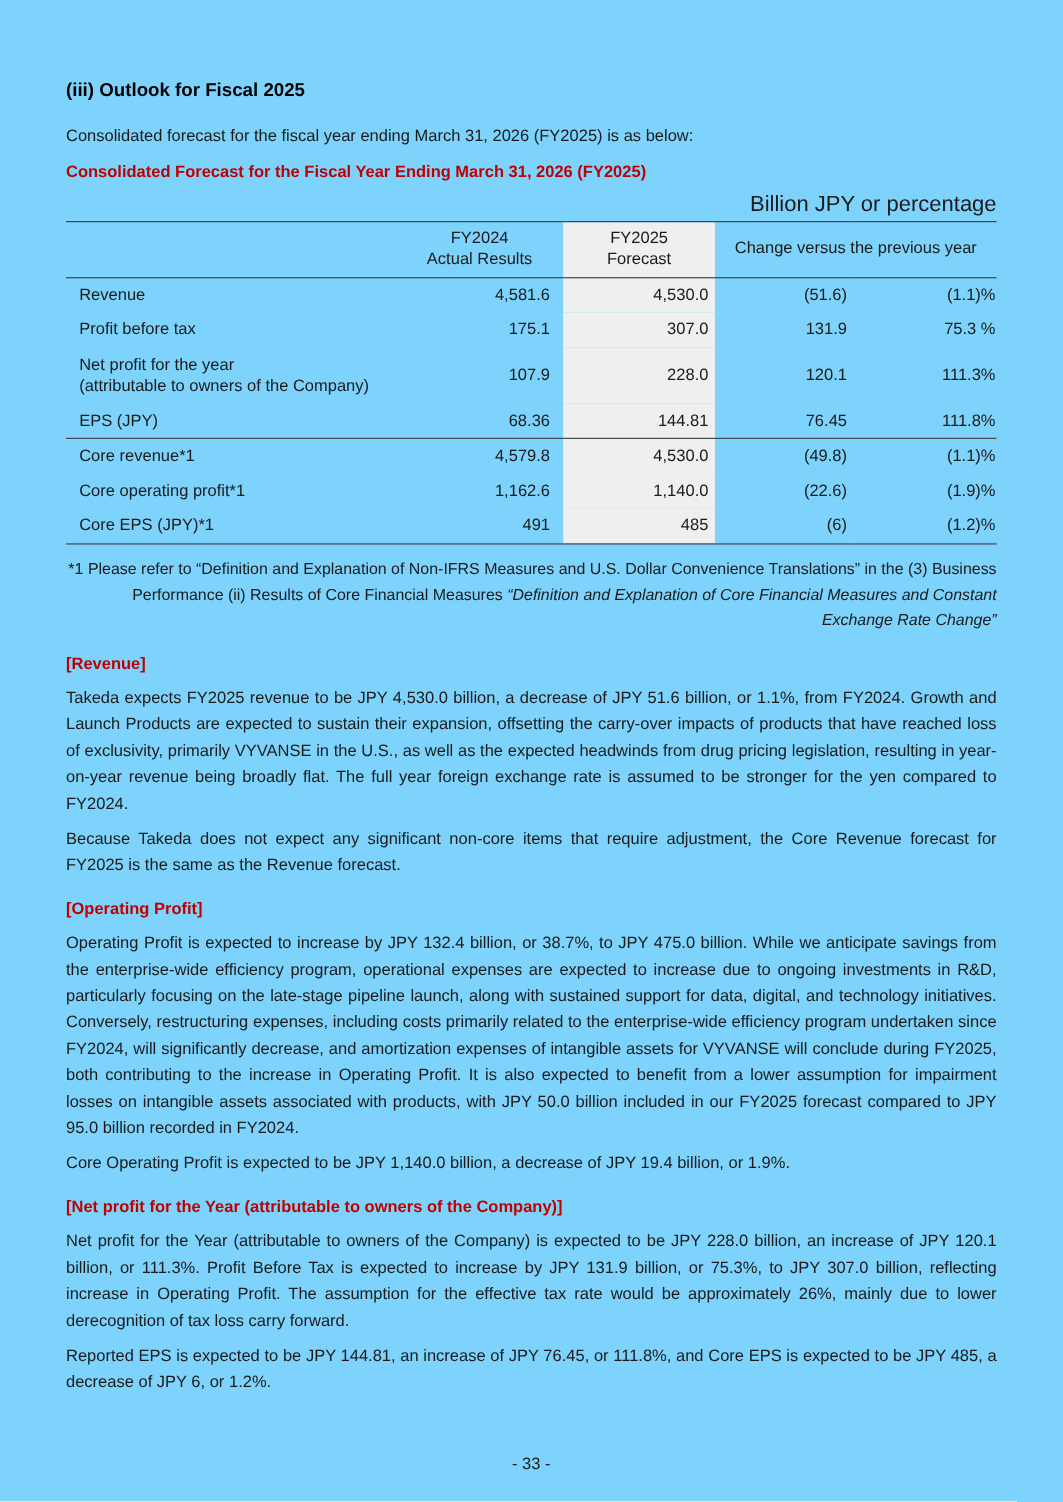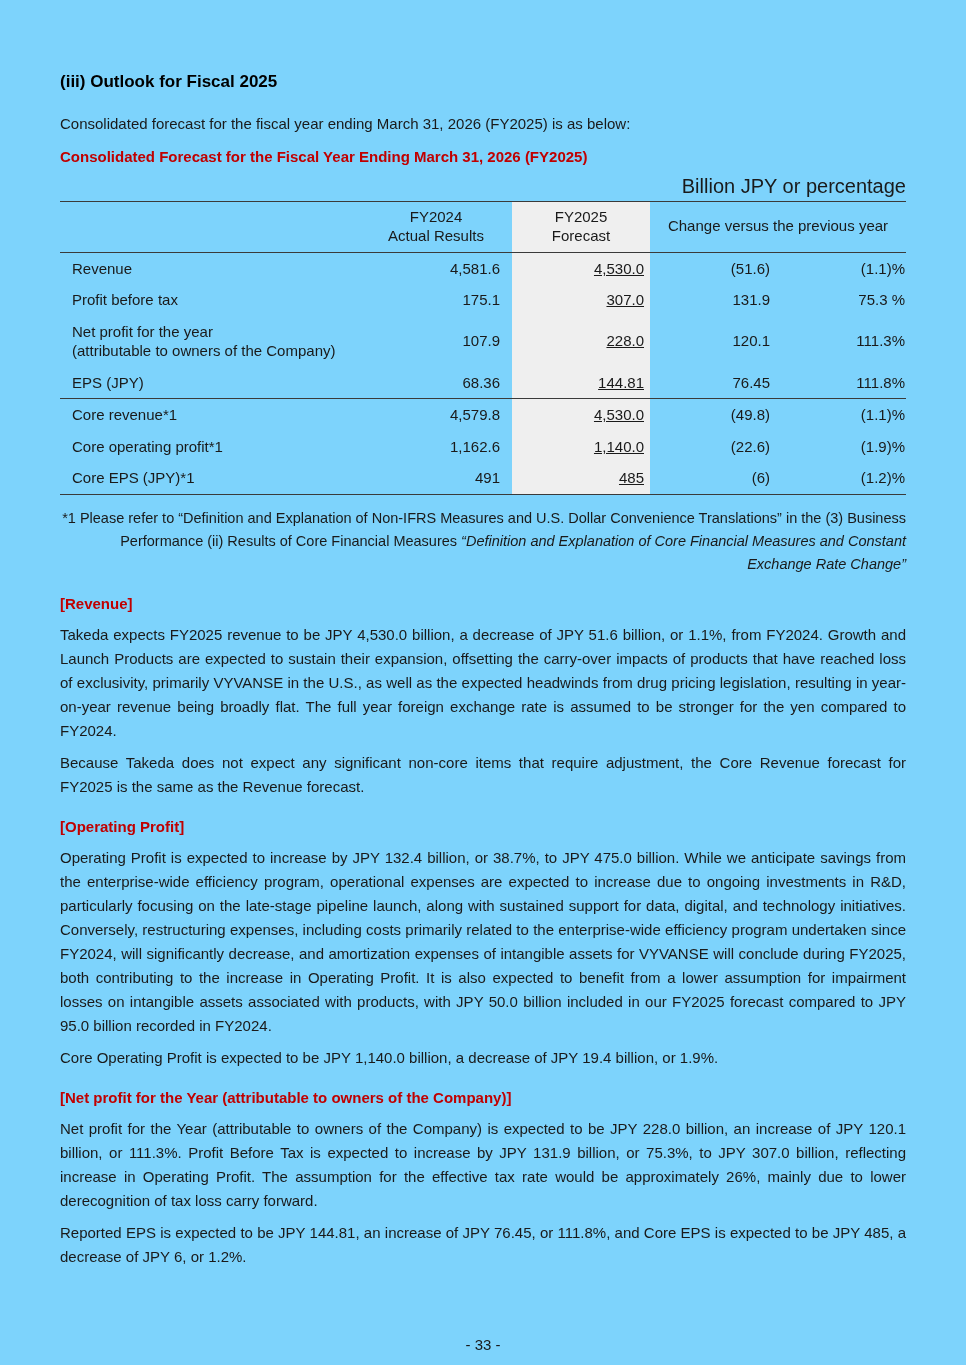--- a/index.html
+++ b/index.html
@@ -74,21 +74,21 @@
     vertical-align: middle;
     line-height: 1.3;
   }
   .forecast td.label {
     text-align: left;
     padding-left: 12px;
     white-space: pre-line;
   }
   .forecast td.num { text-align: right; }
   .forecast .c1 { padding-right: 12px; }
-  .forecast .c2 { padding-right: 6px; text-decoration: underline; }
+  .forecast .c2 { padding-right: 6px; }
   .forecast .c3 { padding-right: 8px; }
   .forecast .c4 { padding-right: 1px; }
   .forecast .shade { background: var(--table-shade); }
   .forecast tr.rule-top { border-top: 1px solid var(--rule-color); }
   .forecast tbody tr:last-child { border-bottom: 1px solid var(--rule-color); }
   .footnote {
     font-size: 14.5px;
     line-height: 1.59;
     margin-top: 12px;
     padding-left: 21px;
@@ -107,21 +107,21 @@
   .para {
     font-size: 15px;
     line-height: 1.6;
     text-align: justify;
     margin-bottom: 8px;
   }
   .page-number {
     position: absolute;
     left: 0;
     right: 0;
-    bottom: 12px;
+    bottom: 26px;
     text-align: center;
     font-size: 15px;
   }
 </style>
 </head>
 <body>
 
 <div class="page">
 
   <h1 class="doc-title">(iii) Outlook for Fiscal 2025</h1>

